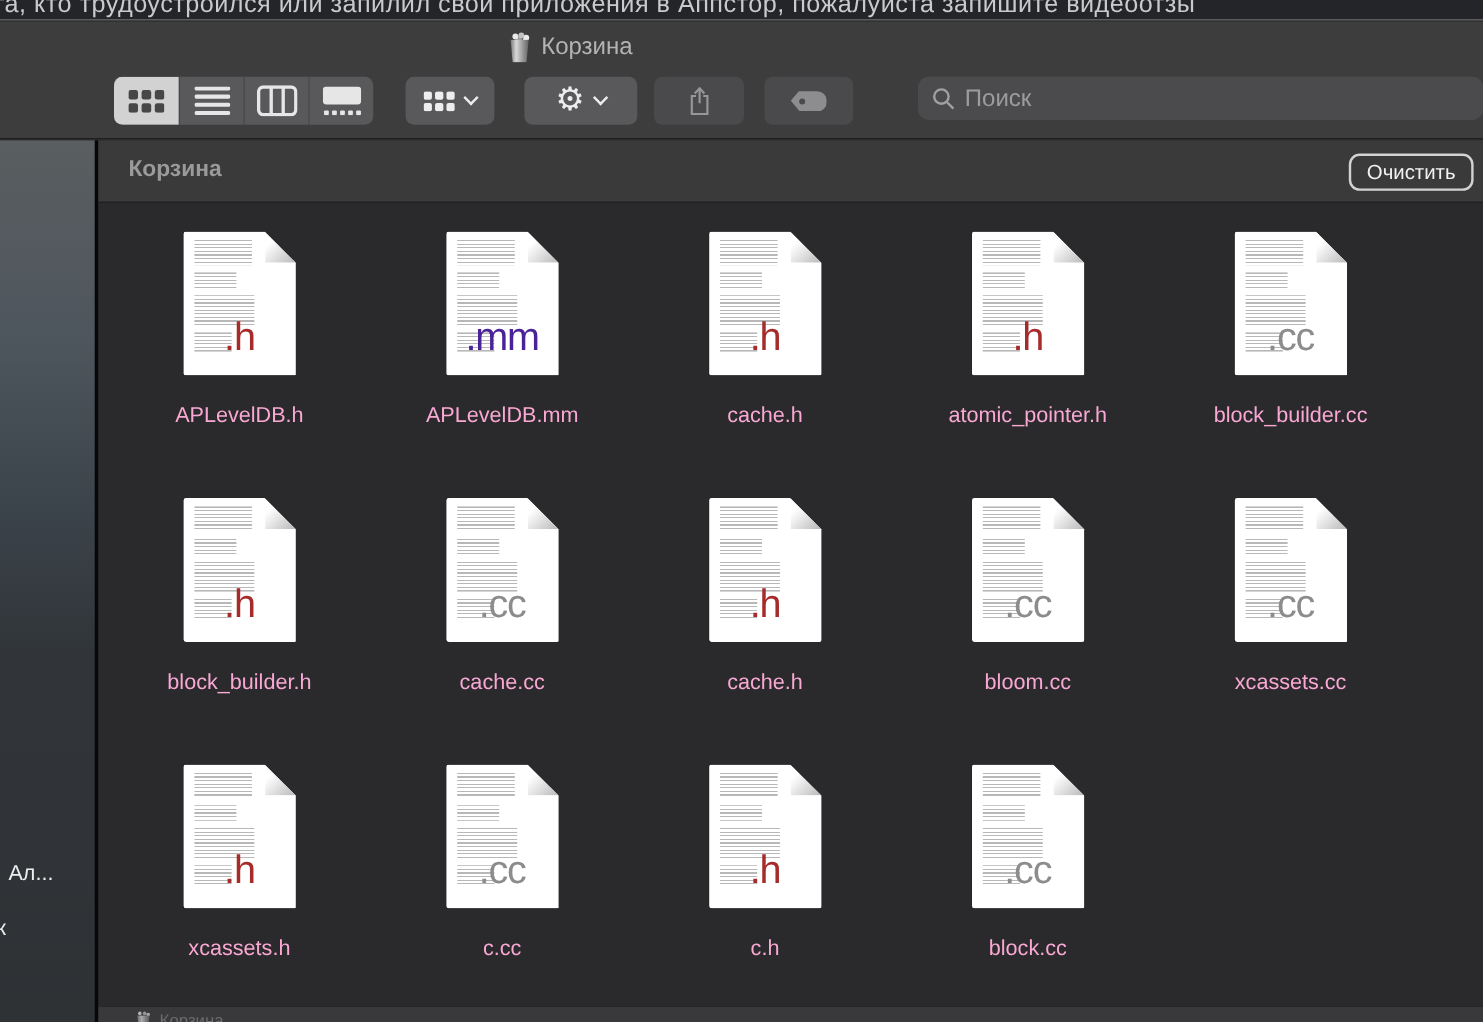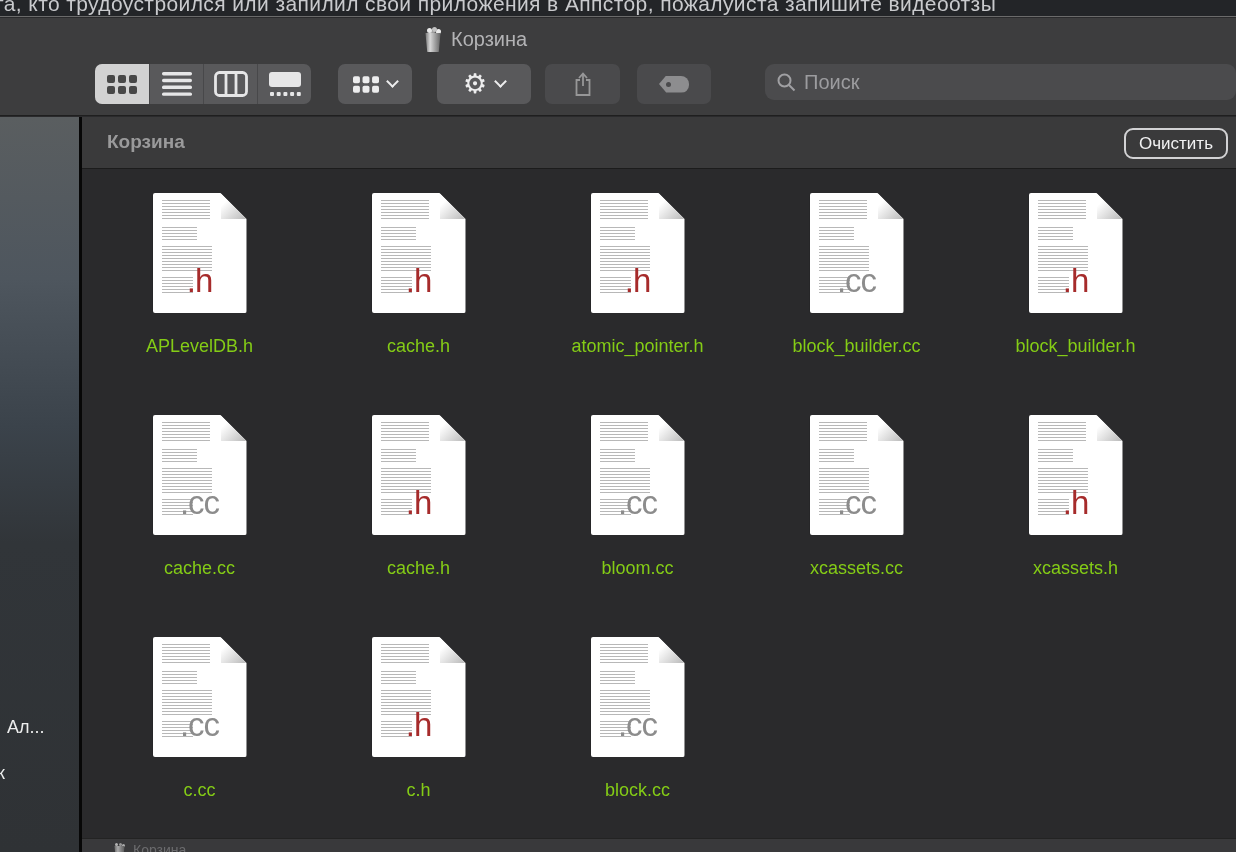--- a/index.html
+++ b/index.html
@@ -109,21 +109,21 @@
   .folder-back { position:absolute; left:4px; top:8px; width:110px; height:84px;
     background:#4a8cb2; border-radius:4px 6px 6px 6px; }
   .folder-front { position:absolute; left:4px; top:14px; width:110px; height:80px;
     background:linear-gradient(180deg,#77bee3 0%,#63acd9 50%,#58a2d0 100%);
     border-radius:4px 4px 6px 6px; }
   .folder-front::before { content:""; position:absolute; top:0; left:0; right:0; height:3px;
     background:#8bc8e8; border-radius:4px 4px 0 0; }
   .folder-front::after { content:""; position:absolute; left:0; right:0; bottom:7px; height:2px;
     background:rgba(62,125,165,.55); box-shadow:0 -5px 0 rgba(62,125,165,.45); }
 
-  .file-label { margin-top:23px; font-size:18px; color:#84cc16; white-space:nowrap;
+  .file-label { margin-top:23px; font-size:18px; color:#f9a8d4; white-space:nowrap;
     max-width:214px; overflow:hidden; }
 
   
   .path-bar { position:absolute; left:0; right:0; top:721px; height:22px;
     background:#39393b; border-top:1px solid #232323;
     display:flex; align-items:center; padding-left:31px; gap:7px; }
   .mini-trash { position:relative; width:13px; height:15px; opacity:.75; }
   .mini-trash .can { position:absolute; left:1px; right:1px; top:4px; bottom:0;
     background:linear-gradient(90deg,#707070,#cfcfcf 35%,#8f8f8f 70%,#606060);
     clip-path:polygon(4% 0,96% 0,85% 100%,15% 100%); }
@@ -284,20 +284,36 @@
         <div class="file-item">
     <div class="icon-wrap">
       <div class="doc-icon">
         <div class="fold"></div>
         <div class="doc-lines">
           <div class="b1"></div>
                 <div class="b2"></div>
                 <div class="b3"></div>
                 <div class="b4"></div>
         </div>
+        <div class="ext" style="color: rgb(74, 35, 153);">.mm</div>
+      </div>
+
+    </div>
+    <div class="file-label">APLevelDB.mm</div>
+  </div>
+        <div class="file-item">
+    <div class="icon-wrap">
+      <div class="doc-icon">
+        <div class="fold"></div>
+        <div class="doc-lines">
+          <div class="b1"></div>
+                <div class="b2"></div>
+                <div class="b3"></div>
+                <div class="b4"></div>
+        </div>
         <div class="ext" style="color: rgb(166, 43, 43);">.h</div>
       </div>
 
     </div>
     <div class="file-label">cache.h</div>
   </div>
         <div class="file-item">
     <div class="icon-wrap">
       <div class="doc-icon">
         <div class="fold"></div>

